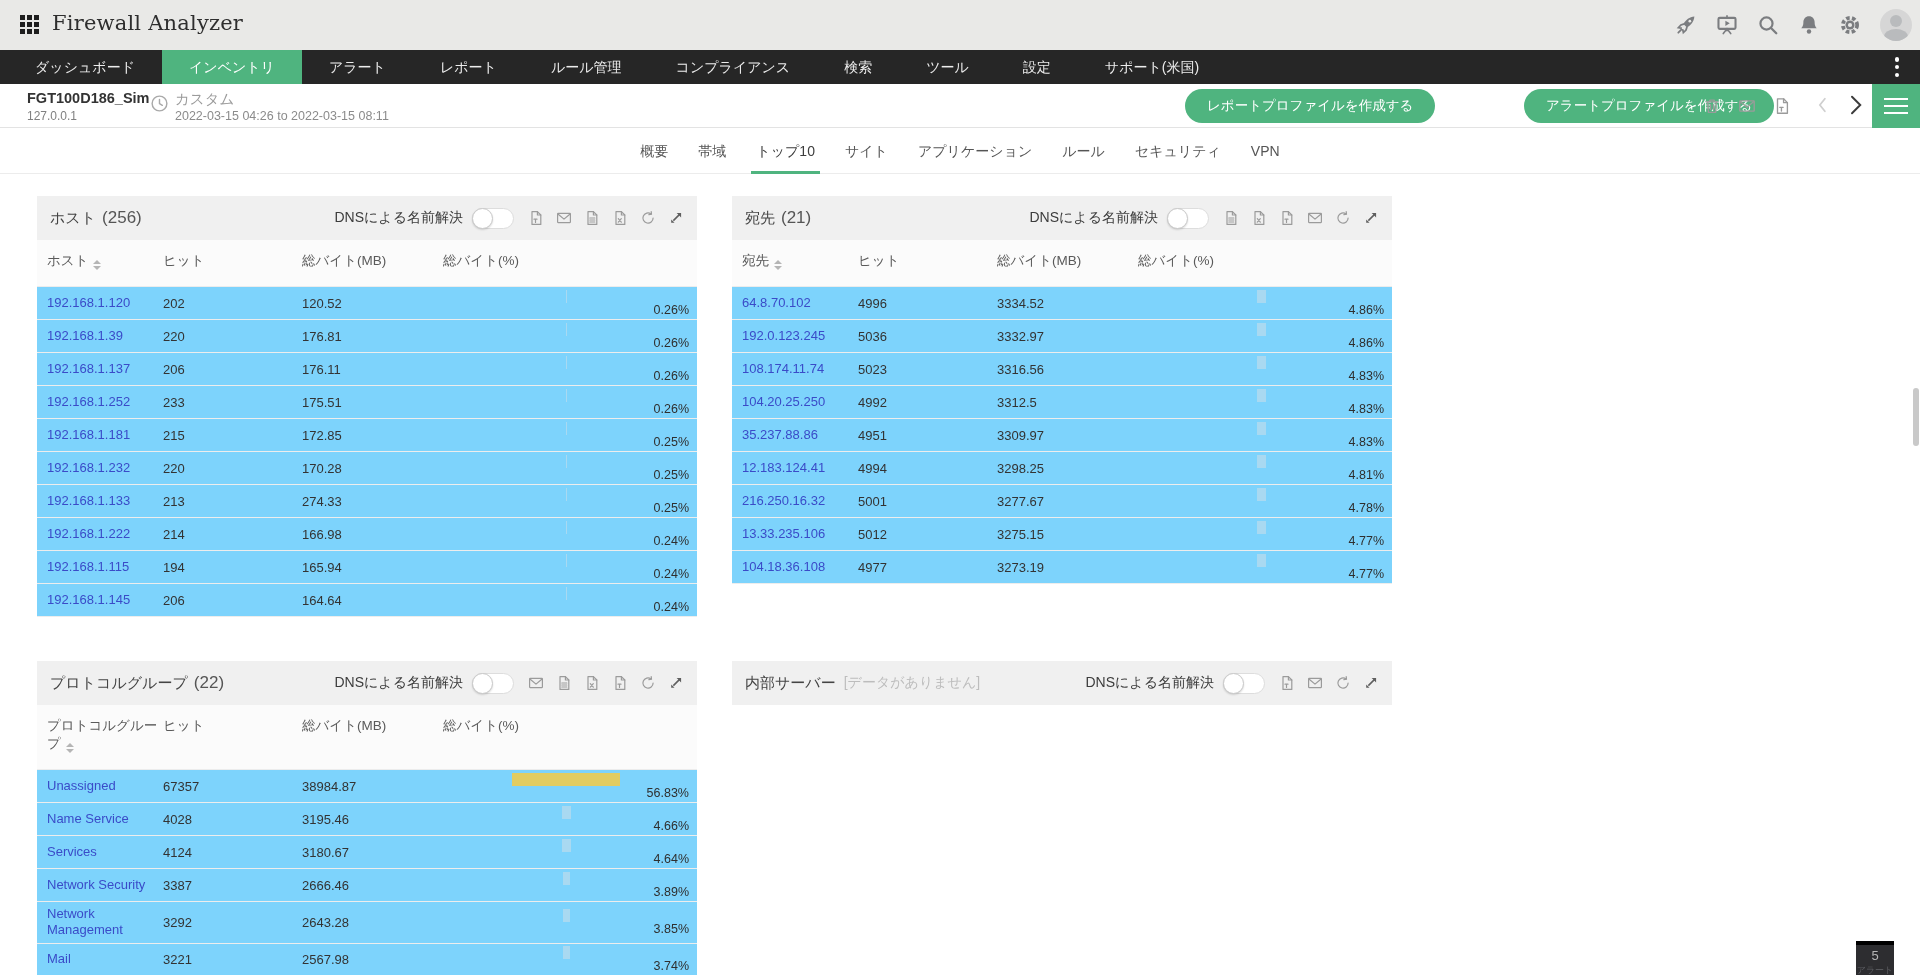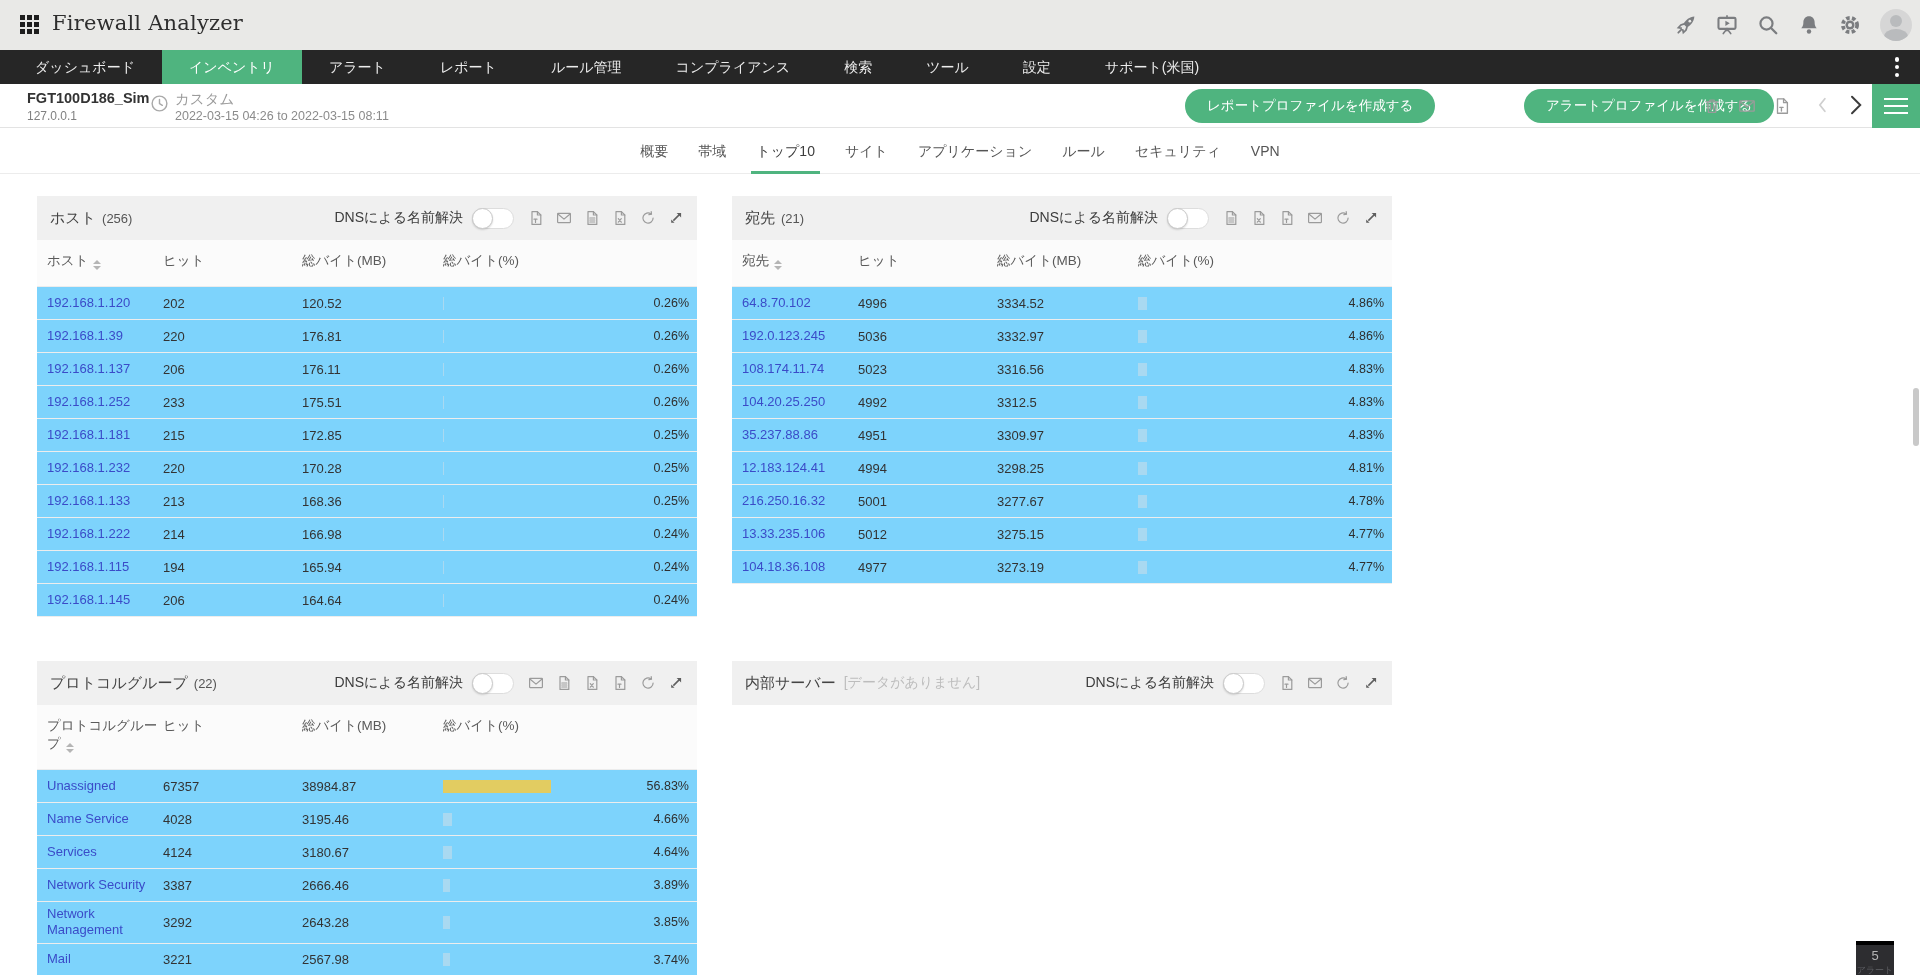--- a/index.html
+++ b/index.html
@@ -56,21 +56,21 @@
   .tab.active::after { content:""; position:absolute; left:-5px; right:-5px; bottom:0; height:3px; background:#4fb47f; }
 
   
   .panel { position:absolute; width:660px; background:#7dd3fc; }
   .panel-hosts { left:37px; top:196px; }
   .panel-dest { left:732px; top:196px; }
   .panel-proto { left:37px; top:661px; }
   .panel-internal { left:732px; top:661px; }
   .phead { height:44px; background:#f0f0f0; display:flex; align-items:center; padding:0 13px; }
   .ptitle { font-size:15px; color:#444; }
-  .pcount { font-size:13px; color:#555; margin-left:6px; }
+  .pcount { font-size:17px; color:#555; margin-left:6px; }
   .pempty { font-size:14px; color:#bdbdbd; margin-left:8px; }
   .phead-right { margin-left:auto; display:flex; align-items:center; }
   .dns-label { font-size:14px; color:#3c3c3c; margin-right:9px; white-space:nowrap; }
   .toggle { width:42px; height:21px; border-radius:11px; background:#fff; border:1px solid #ddd; position:relative;
             margin-right:14px; cursor:pointer; display:inline-block; }
   .toggle .knob { position:absolute; left:-1px; top:-1px; width:21px; height:21px; border-radius:50%;
                   background:#fff; border:1px solid #c9c9c9; box-shadow:0 1px 2px rgba(0,0,0,.15); }
   .hdr-icons { display:flex; align-items:center; gap:12px; }
   .hdr-icons .icon { display:inline-flex; cursor:pointer; }
   .hdr-icons .icon svg { width:16px; height:16px; }
@@ -80,21 +80,21 @@
   .col.c0 { width:126px; padding-left:10px; }
   .col.c1 { width:139px; }
   .col.c2 { width:141px; }
   .col.c3 { flex:1; padding-right:8px; }
   .sort { display:inline-flex; flex-direction:column; gap:2px; margin-left:5px; vertical-align:1px; }
   .sort i.up { width:0; height:0; border-left:4px solid transparent; border-right:4px solid transparent; border-bottom:4px solid #b5b5b5; }
   .sort i.dn { width:0; height:0; border-left:4px solid transparent; border-right:4px solid transparent; border-top:4px solid #b5b5b5; }
 
   .trow { display:flex; align-items:center; min-height:33px; border-bottom:1px solid #ededed; font-size:13px; color:#333; }
   .trow .c0 a { color:#3a4bc8; text-decoration:none; cursor:pointer; display:block; padding:4px 6px 4px 0; line-height:1.25; }
-  .trow .c3 { display:flex; align-items:center; }
+  .trow .c3 { display:flex; align-items:center;flex-direction:column; }
   .bar { height:13px; display:inline-block; flex:none; }
   .pctv { margin-left:auto; font-size:12.5px; color:#2f2f2f; }
 
   
   .alert-badge { position:absolute; left:1856px; top:941px; width:38px; height:40px; background:#2d2d30; text-align:center; cursor:pointer; }
   .alert-badge::before { content:""; position:absolute; left:0; top:0; width:38px; height:4px; background:#000; }
   .alert-badge .num { display:block; margin-top:7px; font-size:13px; color:#b5b5b5; }
   .alert-badge .lbl { display:block; font-size:9px; color:#5c5d61; margin-top:1px; }
   .scroll-thumb { position:absolute; right:1px; top:388px; width:6px; height:58px; background:#c9c9c9; border-radius:3px; cursor:grab; }
 </style>
@@ -358,21 +358,21 @@
       <div class="col c3">
         <span class="bar" style="width:1px;background:#a9d9f1"></span>
         <span class="pctv">0.25%</span>
       </div>
       </div>
       <div class="trow">
       <div class="col c0">
           <a>192.168.1.133</a>
         </div>
       <div class="col c1">213</div>
-      <div class="col c2">168.36</div>
+      <div class="col c2">274.33</div>
       <div class="col c3">
         <span class="bar" style="width:1px;background:#a9d9f1"></span>
         <span class="pctv">0.25%</span>
       </div>
       </div>
       <div class="trow">
       <div class="col c0">
           <a>192.168.1.222</a>
         </div>
       <div class="col c1">214</div>

